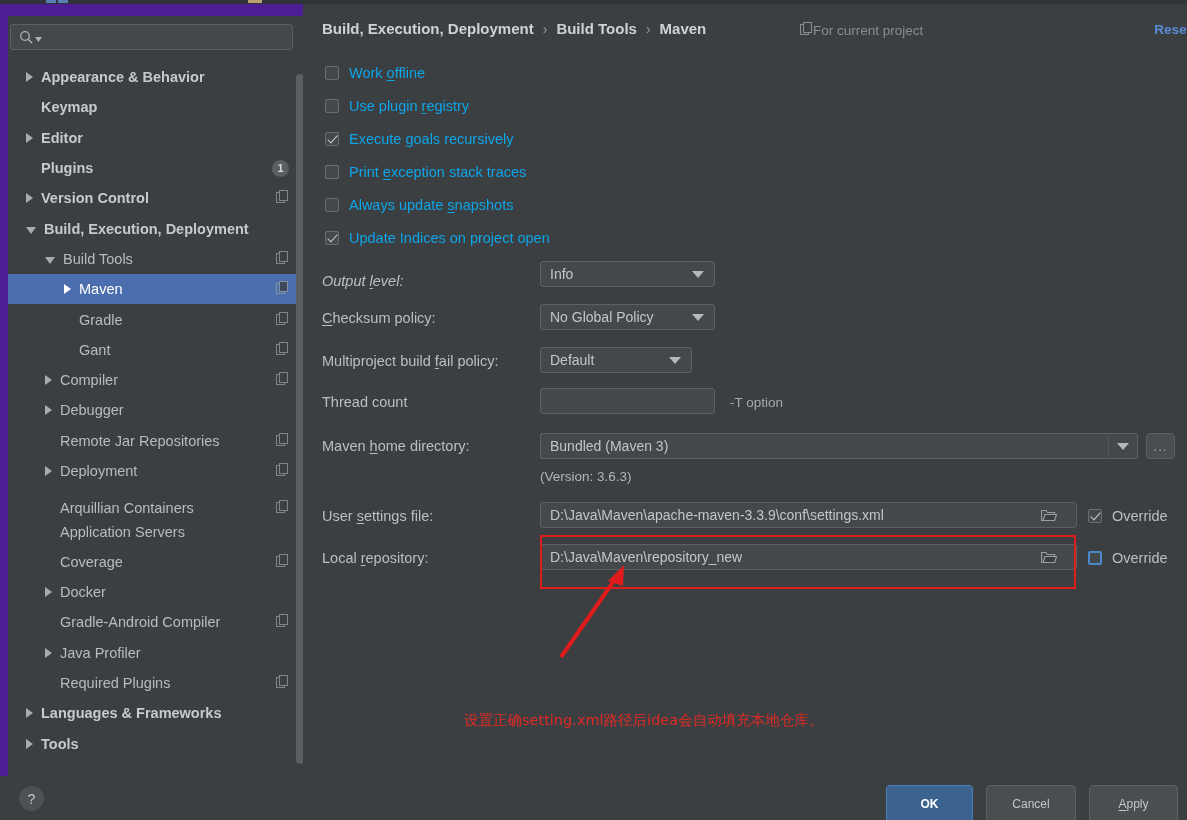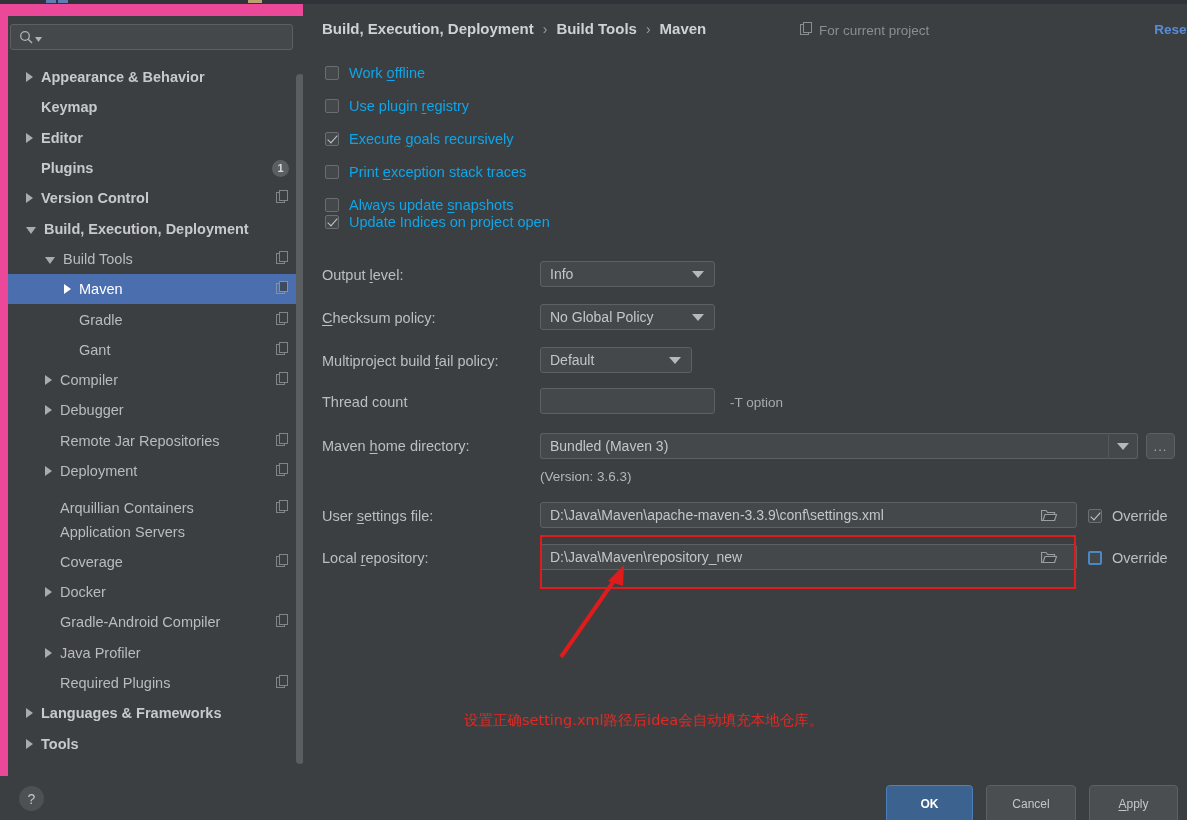--- a/index.html
+++ b/index.html
@@ -17,21 +17,21 @@
     background: #30333a;
   }
   .titlebar-sliver .tb-ico { position:absolute; top:0; width:10px; height:3px; }
   .tb-ico.a { left:46px; background:#5a7fb5; }
   .tb-ico.b { left:58px; background:#5a7fb5; }
   .tb-ico.c { left:248px; width:14px; background:#b9a271; }
 
   
   .left-panel {
     position: absolute; left: 0; top: 4px; width: 360px; height: 772px;
-    background: #ec4899;
+    background: #4c1d95;
   }
   .lp-inner {
     position: absolute; left: 8px; top: 12px; width: 295px; height: 760px;
     background: #3c3f41;
   }
   .search-wrap { position: absolute; left: 2px; top: 8px; width: 283px; height: 26px; }
   .search-box {
     width: 100%; height: 100%;
     background: #45484a; border: 1px solid #5e6060; border-radius: 3px;
     display: flex; align-items: center; padding-left: 8px;
@@ -99,21 +99,21 @@
   }
 
   .breadcrumb {
     position: absolute; left: 11px; top: 16px;
     display: flex; align-items: center; font-size: 15px;
     color: #cfd2d5; font-weight: bold; white-space: nowrap;
   }
   .crumb-sep { color: #9a9da0; margin: 0 9px; font-weight: normal; font-size: 14px; }
   .for-project {
     position: absolute; left: 489px; top: 18px;
-    display: flex; align-items: center; gap: 6px;
+    display: flex; align-items: center; 
     font-size: 13.5px; color: #8b8e91; font-weight: normal;
   }
   .reset-link {
     position: absolute; right: -4px; top: 18px;
     font-size: 13.5px; color: #5a8cd6; font-weight: bold; cursor: pointer;
   }
 
   
   .cb-row {
     position: absolute; left: 14px; display: flex; align-items: center;
@@ -438,27 +438,27 @@
           <span><span>Execute </span><span class="mn">g</span><span>oals recursively</span></span>
         </div>
         <div class="cb-row" style="top: 160px;">
           <span class="cbox"></span>
           <span><span>Print </span><span class="mn">e</span><span>xception stack traces</span></span>
         </div>
         <div class="cb-row" style="top: 193px;">
           <span class="cbox"></span>
           <span><span>Always update </span><span class="mn">s</span><span>napshots</span></span>
         </div>
-        <div class="cb-row" style="top: 210px; justify-content: center;">
+        <div class="cb-row" style="top: 226px; justify-content: center;">
           <span class="cbox checked"></span>
           <span><span>Update Indices on project open</span><span class="mn"></span><span></span></span>
         </div>
       </div>
 
-    <div class="f-label" style="top:263px;">
+    <div class="f-label" style="top:269px;font-style:italic;">
       <span>Output </span><span class="mn">l</span><span>evel:</span>
     </div>
     <div class="combo" style="left:229px; top:257px; width:175px;">
       <span>Info</span>
       <span class="caret"></span>
     </div>
 
     <div class="f-label" style="top:306px;">
       <span></span><span class="mn">C</span><span>hecksum policy:</span>
     </div>

